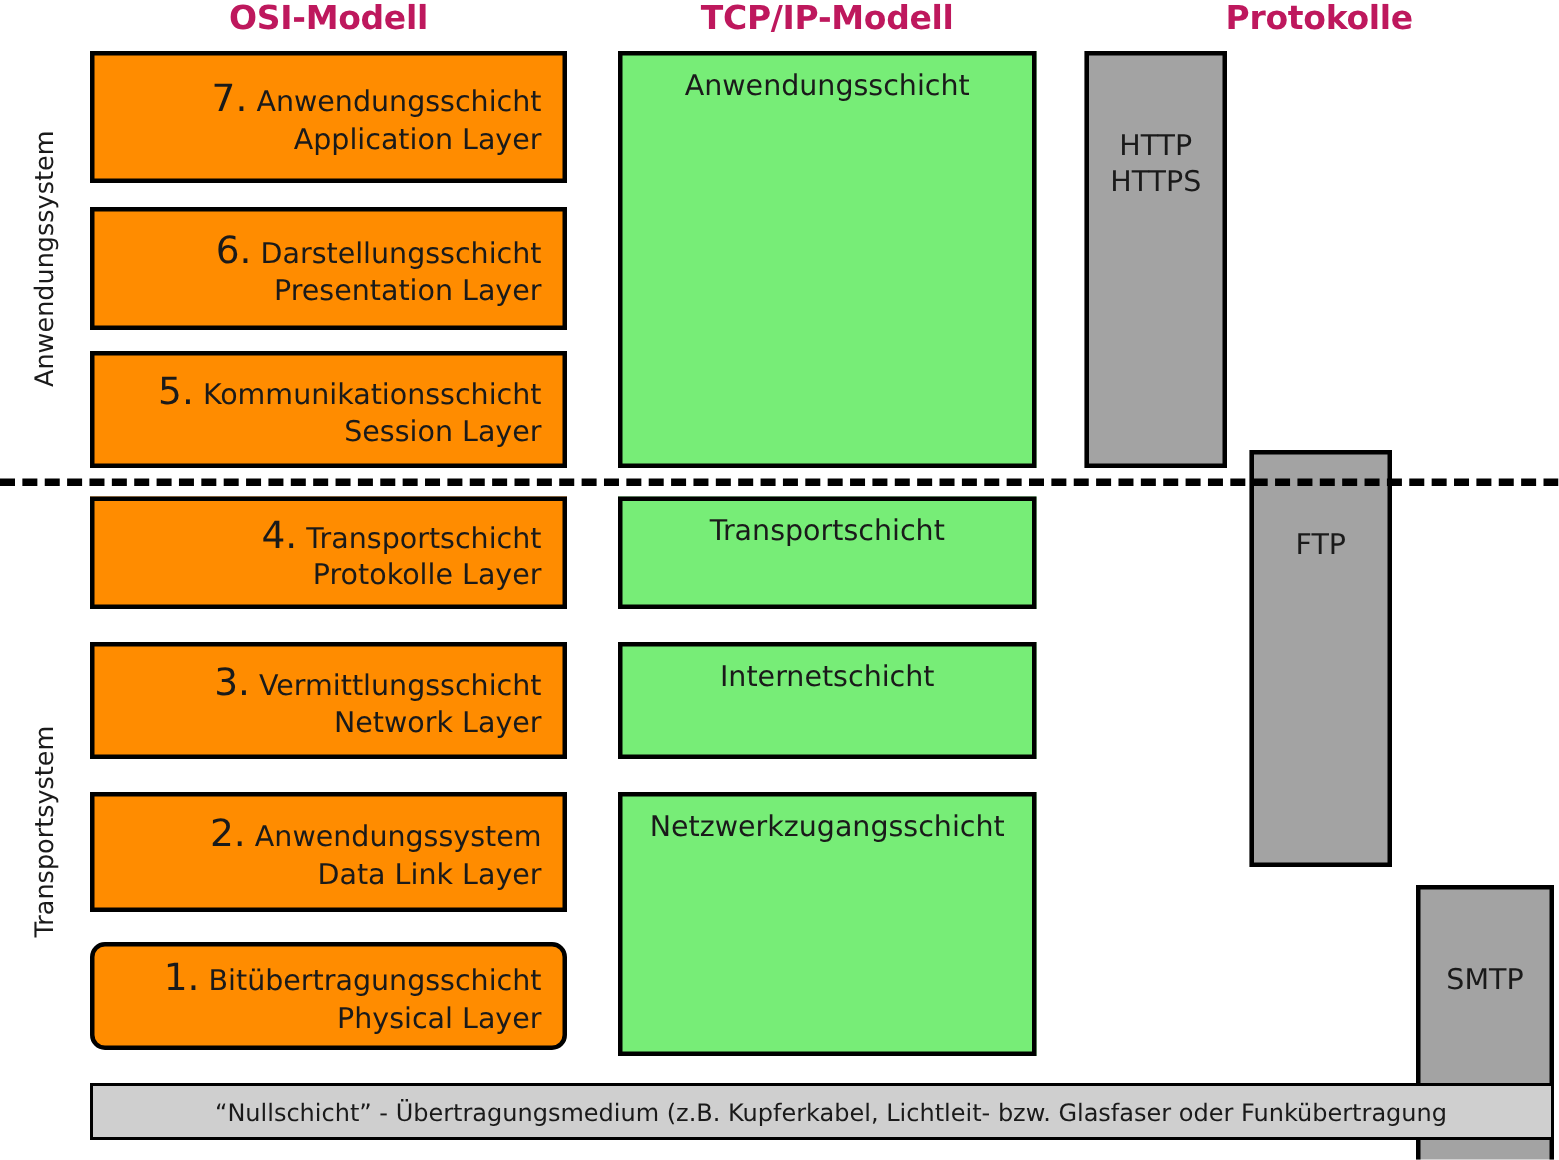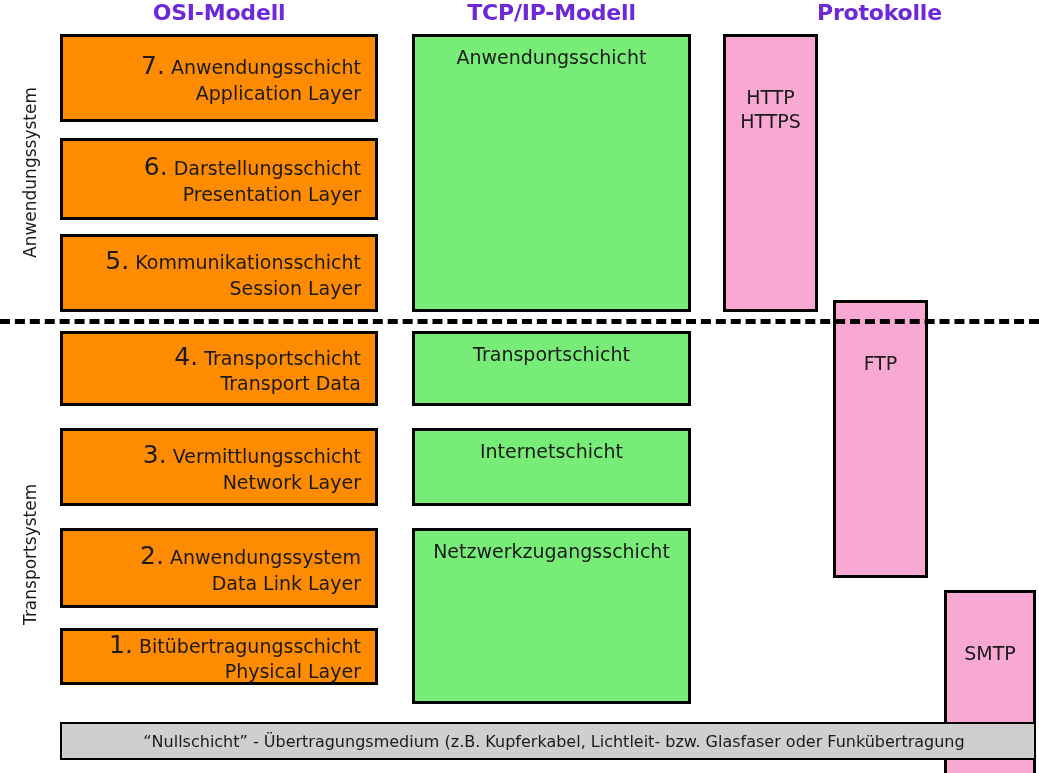--- a/index.html
+++ b/index.html
@@ -3,21 +3,21 @@
 <meta charset="utf-8">
 <style>
   html,body{margin:0;padding:0;background:#ffffff;}
   body{width:1039px;height:773px;position:relative;overflow:hidden;
        font-family:"DejaVu Sans","Liberation Sans",sans-serif;color:#1a1a1a;}
 
   .abs{position:absolute;box-sizing:border-box;}
 
   
   .col-header{font-weight:bold;font-size:22px;text-align:center;
-              letter-spacing:-0.2px;color:#6d28d9;line-height:26px;}
+              letter-spacing:-0.2px;color:#be185d;line-height:26px;}
 
   
   .side-label{
       writing-mode:vertical-rl;
       transform:rotate(180deg);
       font-size:17px;
       display:flex;align-items:center;justify-content:center;
       white-space:nowrap;color:#1a1a1a;
   }
 
@@ -36,21 +36,21 @@
   .osi-line2{font-size:19px;white-space:nowrap;}
 
   .tcp-box{
       background:#77ED77;
       display:flex;align-items:flex-start;justify-content:center;
       padding-top:9px;
       font-size:19px;
   }
 
   .proto-box{
-      background:#f9a8d4;
+      background:#a3a3a3;
       position:relative;
   }
   .proto-center{
       position:absolute;left:0;right:0;
       text-align:center;font-size:19px;line-height:1.28;
   }
 
   
   .divider{
       border-top:5px dashed #000;
@@ -97,40 +97,40 @@
     <span>Kommunikationsschicht</span>
   </div>
   <div class="osi-line2">Session Layer</div>
 </div>
 
 <div class="abs box osi-box" style="left:60px;top:331px;width:318px;height:75px;">
   <div class="osi-line1">
     <span class="osi-num">4.</span>
     <span>Transportschicht</span>
   </div>
-  <div class="osi-line2">Transport Data</div>
+  <div class="osi-line2">Protokolle Layer</div>
 </div>
 
 <div class="abs box osi-box" style="left:60px;top:428px;width:318px;height:78px;">
   <div class="osi-line1">
     <span class="osi-num">3.</span>
     <span>Vermittlungsschicht</span>
   </div>
   <div class="osi-line2">Network Layer</div>
 </div>
 
 <div class="abs box osi-box" style="left:60px;top:528px;width:318px;height:80px;">
   <div class="osi-line1">
     <span class="osi-num">2.</span>
     <span>Anwendungssystem</span>
   </div>
   <div class="osi-line2">Data Link Layer</div>
 </div>
 
-<div class="abs box osi-box" style="left:60px;top:628px;width:318px;height:57px;">
+<div class="abs box osi-box" style="left:60px;top:628px;width:318px;height:72px;border-radius:10px;">
   <div class="osi-line1">
     <span class="osi-num">1.</span>
     <span>Bitübertragungsschicht</span>
   </div>
   <div class="osi-line2">Physical Layer</div>
 </div>
 
 <div class="abs box tcp-box" style="left:412px;top:34px;width:279px;height:278px;">
   <span>Anwendungsschicht</span>
 </div>

